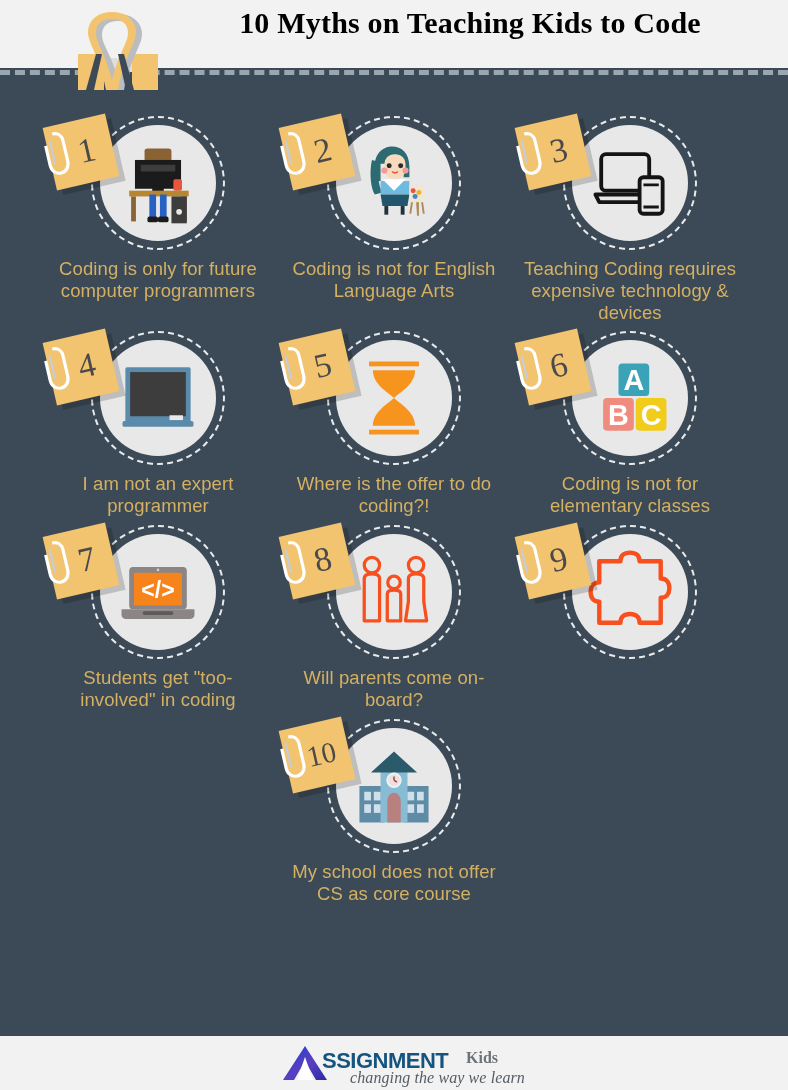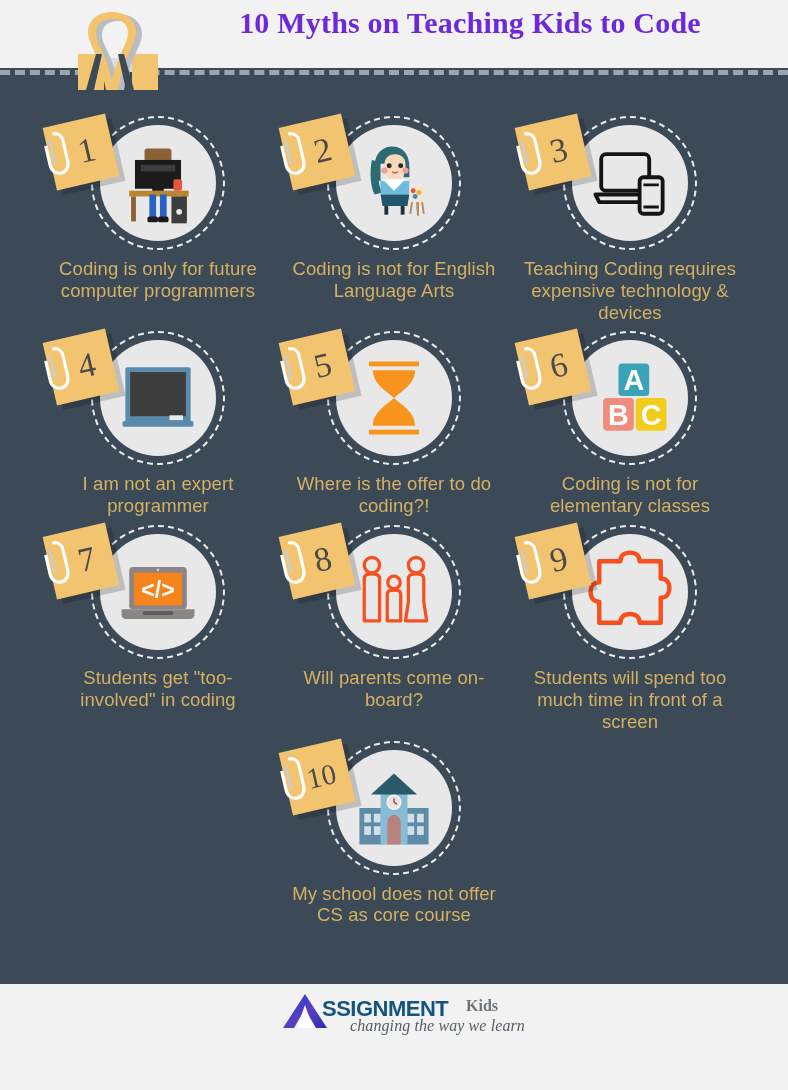--- a/index.html
+++ b/index.html
@@ -23,21 +23,21 @@
   }
   .header-title {
     position: absolute;
     left: 170px; top: 6px;
     width: 600px;
     text-align: center;
     font-family: "Liberation Serif", serif;
     font-weight: bold;
     font-size: 30px;
     letter-spacing: .2px;
-    color: #6d28d9;
+    color: #000000;
     white-space: nowrap;
   }
   .clip-shadow {
     position: absolute; left: 80px; top: 58px;
     width: 74px; height: 14px;
     background: #dcdee0;
     z-index: 1;
   }
   .binder-clip {
     position: absolute; left: 72px; top: 8px;
@@ -147,21 +147,21 @@
     width: 224px;
     text-align: center;
     color: #d4b062;
     font-size: 18.5px;
     line-height: 1.18;
     letter-spacing: .1px;
   }
 
   
   .footer {
-    position: absolute; left: 0; top: 984px;
+    position: absolute; left: 0; top: 1036px;
     width: 788px; height: 54px;
     background: #f2f2f2;
     display: flex;
     align-items: center;
     justify-content: center;
   }
   .logo { position: relative; width: 236px; height: 40px; }
   .logo-tagline {
     position: absolute;
     left: 74px; top: 26px;
@@ -480,21 +480,20 @@
             <div class="badge-square"></div>
             <div class="badge-num">9</div>
             <div class="paperclip">
               <svg viewBox="0 0 28 48" width="28" height="48">
                 <path d="M14 4 C20 4 23 8 23 13 L23 34 C23 40 19 44 14 44 C9 44 5 40 5 34 L5 14" fill="none" stroke="#ffffff" stroke-width="3.2"></path>
                 <path d="M10 10 L10 34" fill="none" stroke="#c9ccd0" stroke-width="2.4"></path>
               </svg>
             </div>
           </div>
         </div>
-        <div class="caption">Students will spend too much time in front of a screen</div>
       </div>
     </div>
 
     <div class="row row-4">
 
       <div class="card">
         <div class="circle-wrap">
           <div class="ring"></div>
           <div class="disc">
             <svg viewBox="0 0 100 100" width="96" height="96">

